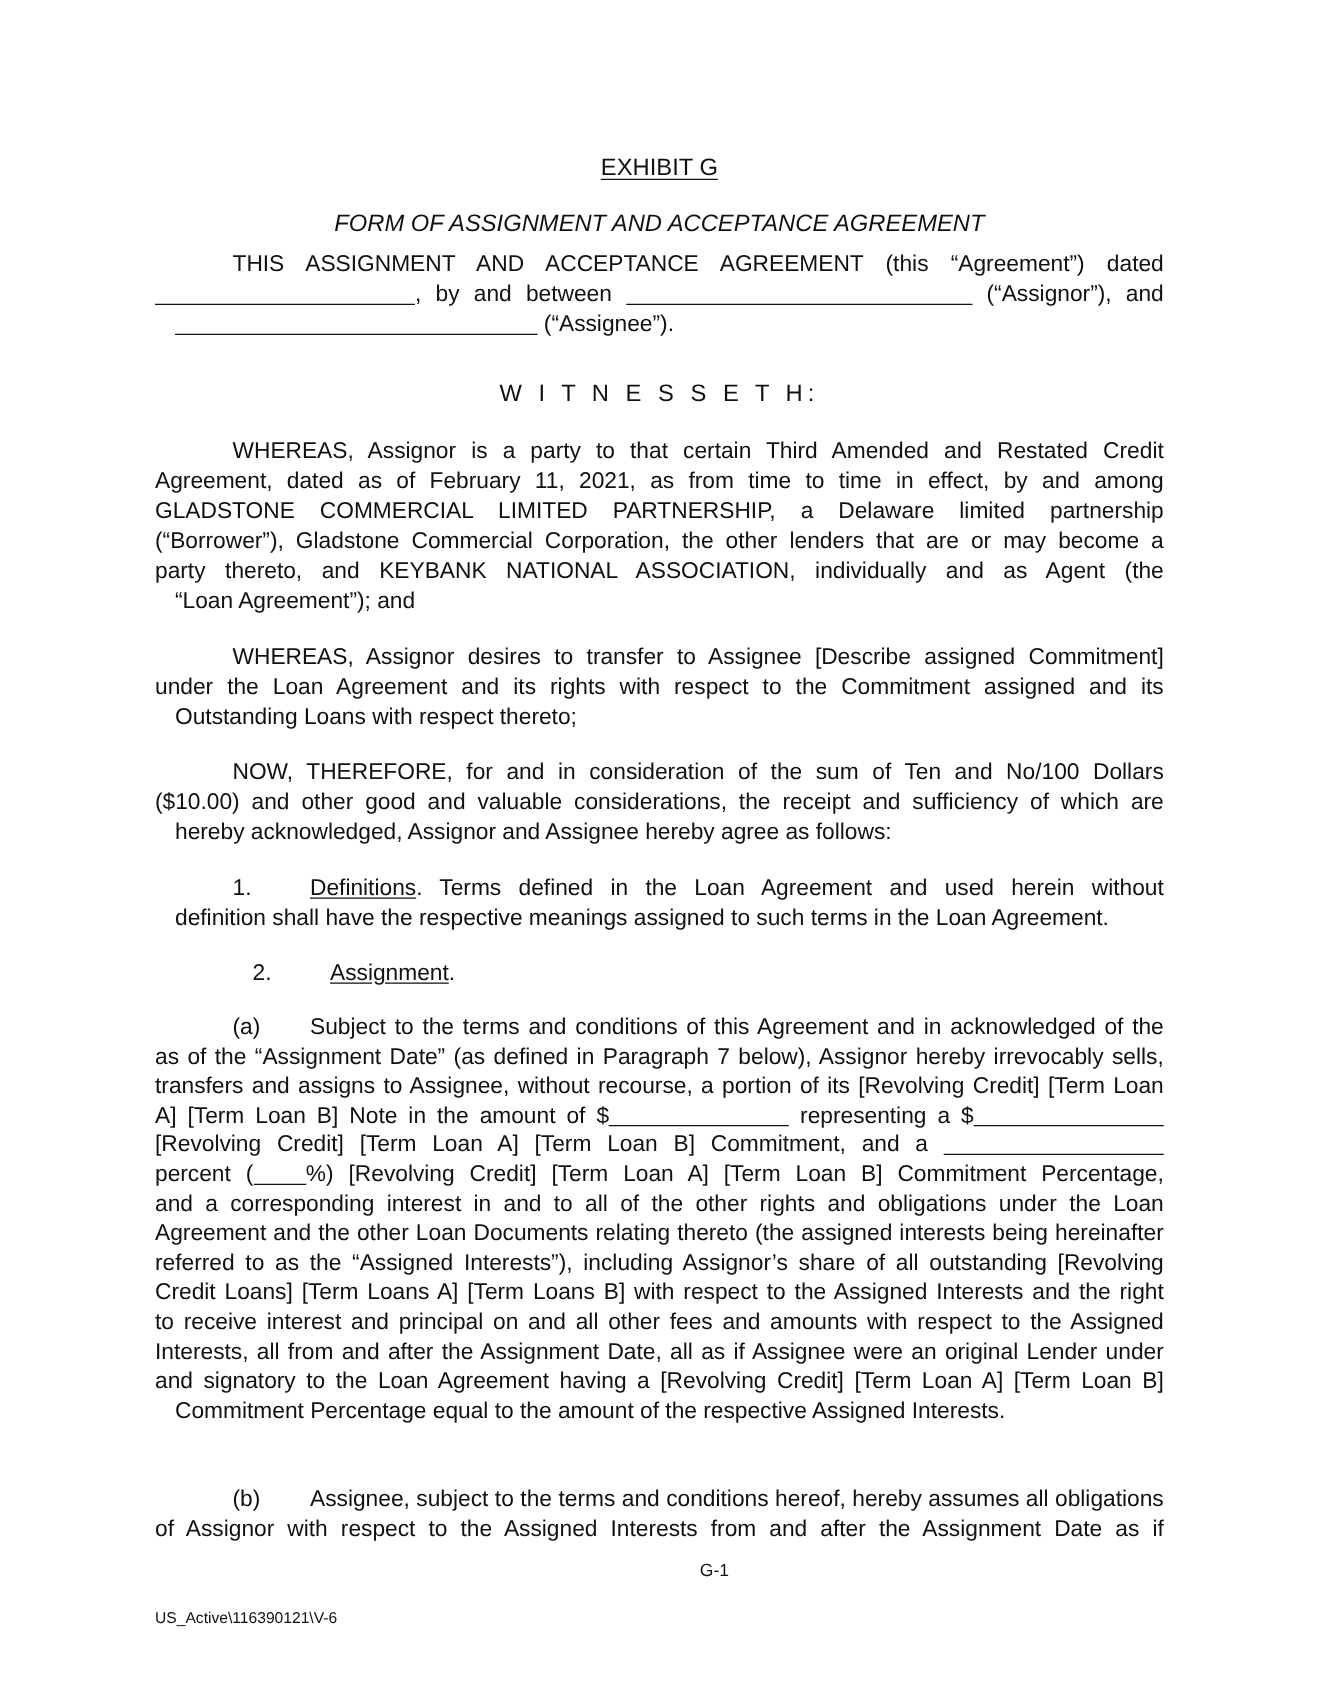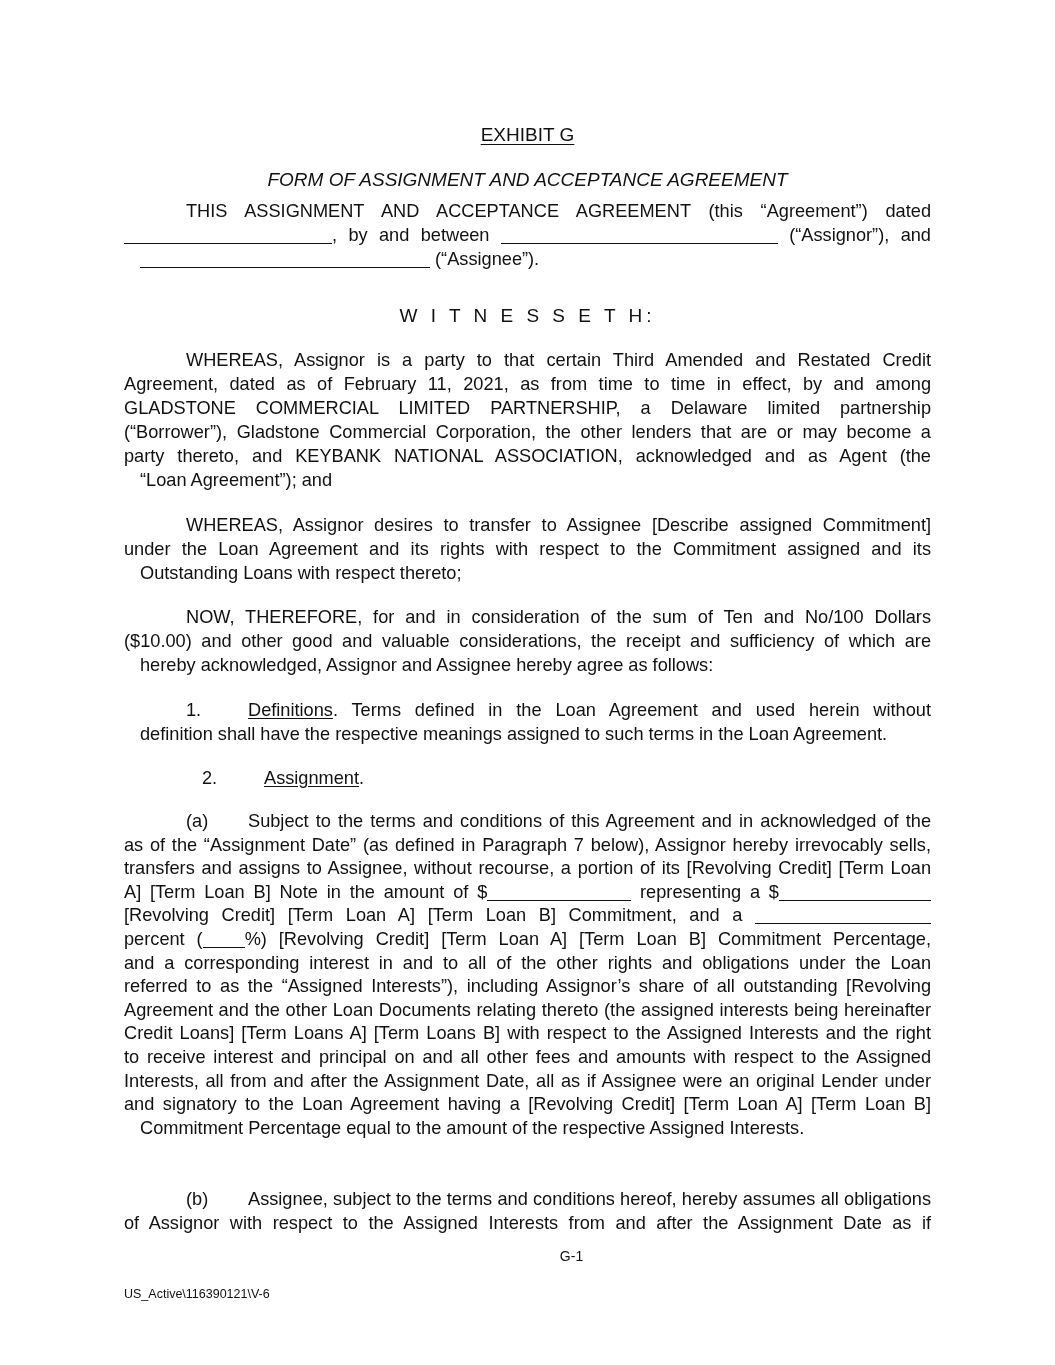--- a/index.html
+++ b/index.html
@@ -43,21 +43,21 @@
     <span class="line last"><span class="blank" style="width:290px;"></span> <span>(“Assignee”).</span></span>
   </div>
 
   <div class="title witness">W I T N E S S E T H:</div>
 
   <div class="para" style="top:348px;">
     <span class="line"><span class="indent"></span><span>WHEREAS, Assignor is a party to that certain Third Amended and Restated Credit</span></span>
     <span class="line">Agreement, dated as of February 11, 2021, as from time to time in effect, by and among</span>
     <span class="line">GLADSTONE COMMERCIAL LIMITED PARTNERSHIP, a Delaware limited partnership</span>
     <span class="line">(“Borrower”), Gladstone Commercial Corporation, the other lenders that are or may become a</span>
-    <span class="line">party thereto, and KEYBANK NATIONAL ASSOCIATION, acknowledged and as Agent (the</span>
+    <span class="line">party thereto, and KEYBANK NATIONAL ASSOCIATION, individually and as Agent (the</span>
     <span class="line last">“Loan Agreement”); and</span>
   </div>
 
   <div class="para" style="top:513px;">
     <span class="line"><span class="indent"></span><span>WHEREAS, Assignor desires to transfer to Assignee [Describe assigned Commitment]</span></span>
     <span class="line">under the Loan Agreement and its rights with respect to the Commitment assigned and its</span>
     <span class="line last">Outstanding Loans with respect thereto;</span>
   </div>
 
   <div class="para" style="top:605px;">
@@ -76,22 +76,22 @@
   </div>
 
   <div class="para" style="top:810px; line-height:23.6px;">
     <span class="line"><span class="indent"></span><span class="num">(a)</span><span>Subject to the terms and conditions of this Agreement and in acknowledged of the</span></span>
     <span class="line">as of the “Assignment Date” (as defined in Paragraph 7 below), Assignor hereby irrevocably sells,</span>
     <span class="line">transfers and assigns to Assignee, without recourse, a portion of its [Revolving Credit] [Term Loan</span>
     <span class="line"><span>A] [Term Loan B] Note in the amount of $</span><span class="blank" style="width:144px;"></span> <span>representing a $</span><span class="blank" style="width:152px;"></span></span>
     <span class="line"><span>[Revolving Credit] [Term Loan A] [Term Loan B] Commitment, and a</span> <span class="blank" style="width:176px;"></span></span>
     <span class="line"><span>percent (</span><span class="blank" style="width:42px;"></span><span>%) [Revolving Credit] [Term Loan A] [Term Loan B] Commitment Percentage,</span></span>
     <span class="line">and a corresponding interest in and to all of the other rights and obligations under the Loan</span>
+    <span class="line">Agreement and the other Loan Documents relating thereto (the assigned interests being hereinafter</span>
     <span class="line">referred to as the “Assigned Interests”), including Assignor’s share of all outstanding [Revolving</span>
-    <span class="line">Agreement and the other Loan Documents relating thereto (the assigned interests being hereinafter</span>
     <span class="line">Credit Loans] [Term Loans A] [Term Loans B] with respect to the Assigned Interests and the right</span>
     <span class="line">to receive interest and principal on and all other fees and amounts with respect to the Assigned</span>
     <span class="line">Interests, all from and after the Assignment Date, all as if Assignee were an original Lender under</span>
     <span class="line">and signatory to the Loan Agreement having a [Revolving Credit] [Term Loan A] [Term Loan B]</span>
     <span class="line last">Commitment Percentage equal to the amount of the respective Assigned Interests.</span>
   </div>
 
   <div class="para" style="top:1187px;">
     <span class="line"><span class="indent"></span><span class="num">(b)</span><span>Assignee, subject to the terms and conditions hereof, hereby assumes all obligations</span></span>
     <span class="line">of Assignor with respect to the Assigned Interests from and after the Assignment Date as if</span>

